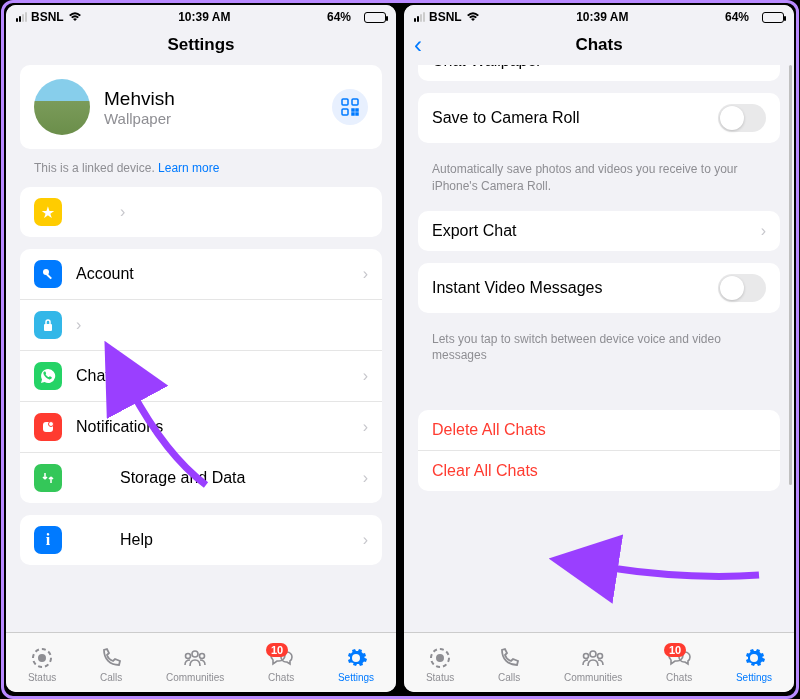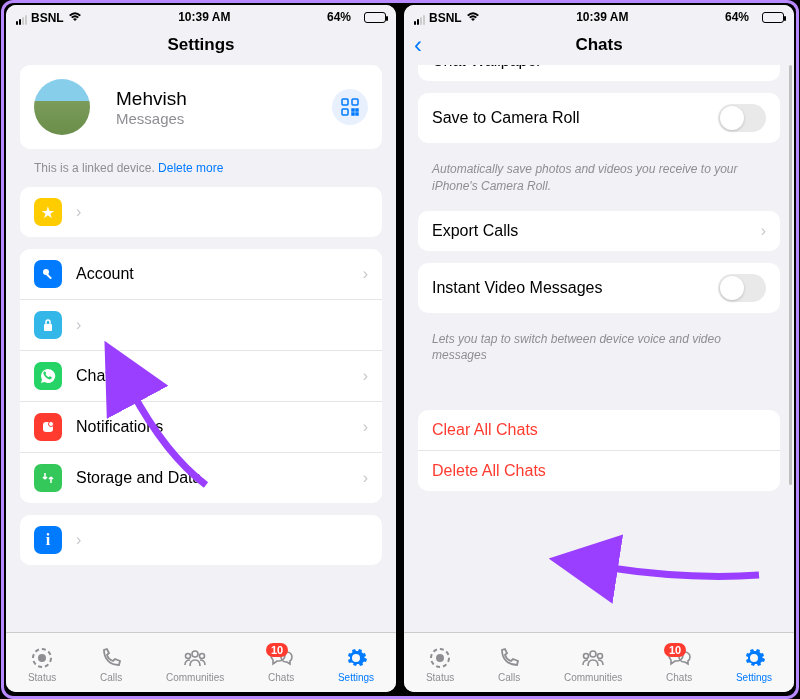--- a/index.html
+++ b/index.html
@@ -33,21 +33,21 @@
 .status-bar {
   height: 20px;
   padding: 4px 10px 0 10px;
   display: flex;
   justify-content: space-between;
   align-items: center;
   font-size: 12px;
   font-weight: 600;
   background: #f2f2f6;
 }
-.status-left { display: flex; align-items: flex-end; gap: 4px; }
+.status-left { display: flex; align-items: center; gap: 4px; }
 .status-right { display: flex; align-items: center; gap: 13px; }
 .signal { display: inline-flex; align-items: flex-end; gap: 1px; }
 .signal span { width: 2px; background: #000; border-radius: 1px; }
 .signal span:nth-child(1){height:4px}
 .signal span:nth-child(2){height:6px}
 .signal span:nth-child(3){height:8px;background:#ccc}
 .signal span:nth-child(4){height:10px;background:#ccc}
 .wifi { font-size: 13px; }
 .battery {
   width: 22px; height: 11px; border: 1px solid #000; border-radius: 3px; position: relative;
@@ -66,21 +66,21 @@
 }
 .nav-title { font-size: 17px; font-weight: 600; }
 .nav-back { position: absolute; left: 10px; color: #007aff; font-size: 24px; font-weight: 400; }
 .content { flex: 1; overflow: hidden; padding: 0 14px; }
 .card {
   background: #fff;
   border-radius: 10px;
   margin-bottom: 12px;
 }
 .profile-row {
-  display: flex; align-items: center; padding: 14px; gap: 12px;
+  display: flex; align-items: center; padding: 14px;
 }
 .avatar {
   width: 56px; height: 56px; border-radius: 50%;
   background: linear-gradient(to bottom, #87ceeb 0%, #87ceeb 40%, #7a9b5a 40%, #6b8e4a 100%);
   margin-right: 14px;
 }
 .profile-text { flex: 1; }
 .profile-name { font-size: 19px; font-weight: 400; }
 .profile-status { font-size: 15px; color: #8e8e93; }
 .qr {
@@ -89,36 +89,36 @@
   color: #007aff; font-size: 16px;
 }
 .footnote { font-size: 12px; color: #8e8e93; padding: 0 14px 12px 14px; }
 .footnote a { color: #007aff; text-decoration: none; }
 .row {
   display: flex; align-items: center; padding: 11px 14px;
   border-bottom: 0.5px solid #e5e5e5;
   font-size: 16px;
   position: relative;
 }
-.row:last-child { border-bottom: none; }
+.row:last-child { border-bottom: none; gap: 44px; }
 .row-icon {
   width: 28px; height: 28px; border-radius: 7px;
   display: flex; align-items: center; justify-content: center;
   margin-right: 14px; color: #fff; flex-shrink: 0;
 }
 .row-label { flex: 1; }
 .chevron { color: #c7c7cc; font-size: 16px; }
 .toggle {
   width: 48px; height: 28px; background: #e9e9ea; border-radius: 14px; position: relative;
 }
 .toggle::after {
   content:""; position:absolute; left:2px; top:2px; width:24px; height:24px;
   background:#fff; border-radius:50%; box-shadow: 0 1px 3px rgba(0,0,0,0.2);
 }
-.section-note { font-size: 12px; color: #8e8e93; padding: 6px 14px 16px 14px; line-height: 1.4; font-style: italic; }
+.section-note { font-size: 12px; color: #8e8e93; padding: 6px 14px 16px 14px; line-height: 1.4; }
 .action-blue { color: #007aff; }
 .action-red { color: #ff3b30; }
 .tabbar {
   height: 60px; background: #f8f8f8; border-top: 0.5px solid #ccc;
   display: flex; justify-content: space-around; align-items: center;
   padding-top: 4px;
 }
 .tab {
   display: flex; flex-direction: column; align-items: center; gap: 2px;
   font-size: 10px; color: #8e8e93; position: relative;
@@ -170,38 +170,38 @@
   <div class="nav">
     <span class="nav-title">Settings</span>
   </div>
 
   <div class="content">
     <div class="card">
       <div class="profile-row">
         <div class="avatar"></div>
         <div class="profile-text">
           <div class="profile-name">Mehvish</div>
-          <div class="profile-status">Messages</div>
+          <div class="profile-status">Wallpaper</div>
         </div>
         <div class="qr">
           <svg width="18" height="18" viewBox="0 0 18 18" fill="none" stroke="#007aff" stroke-width="1.5">
                 <rect x="1" y="1" width="6" height="6" rx="1"></rect>
                 <rect x="11" y="1" width="6" height="6" rx="1"></rect>
                 <rect x="1" y="11" width="6" height="6" rx="1"></rect>
                 <rect x="11" y="11" width="2" height="2" fill="#007aff"></rect>
                 <rect x="15" y="11" width="2" height="2" fill="#007aff"></rect>
                 <rect x="11" y="15" width="2" height="2" fill="#007aff"></rect>
                 <rect x="15" y="15" width="2" height="2" fill="#007aff"></rect>
               </svg>
         </div>
       </div>
     </div>
 
     <div class="footnote">
-      <span>This is a linked device. </span><a href="#">Delete more</a>
+      <span>This is a linked device. </span><a href="#">Learn more</a>
     </div>
 
     <div class="card">
       <div class="row">
         <div class="row-icon" style="background:#ffcc00">★</div>
         <span class="chevron">›</span>
       </div>
     </div>
 
     <div class="card">
@@ -253,20 +253,21 @@
         <span class="row-label">Storage and Data</span>
         <span class="chevron">›</span>
       </div>
     </div>
 
     <div class="card">
       <div class="row">
         <div class="row-icon" style="background:#007aff">
           <span style="font-family:serif;font-weight:bold">i</span>
         </div>
+        <span class="row-label">Help</span>
         <span class="chevron">›</span>
       </div>
     </div>
   </div>
 
   <div class="tabbar">
     <div class="tab">
       <span class="tab-icon">
             <svg width="24" height="24" viewBox="0 0 24 24" fill="none" stroke="#8e8e93" stroke-width="2">
               <circle cx="12" cy="12" r="9" stroke-dasharray="4 3"></circle>
@@ -366,41 +367,41 @@
     <div class="card">
       <div class="row">
         <span class="row-label">Save to Camera Roll</span>
         <div class="toggle"></div>
       </div>
     </div>
     <div class="section-note">Automatically save photos and videos you receive to your iPhone's Camera Roll.</div>
 
     <div class="card">
       <div class="row">
-        <span class="row-label">Export Calls</span>
+        <span class="row-label">Export Chat</span>
         <span class="chevron">›</span>
       </div>
     </div>
 
     <div class="card">
       <div class="row">
         <span class="row-label">Instant Video Messages</span>
         <div class="toggle"></div>
       </div>
     </div>
     <div class="section-note">Lets you tap to switch between device voice and video messages</div>
 
     <div style="height:30px"></div>
 
     <div class="card">
       <div class="row">
+        <span class="row-label action-red">Delete All Chats</span>
+      </div>
+      <div class="row">
         <span class="row-label action-red">Clear All Chats</span>
-      </div>
-      <div class="row">
-        <span class="row-label action-red">Delete All Chats</span>
       </div>
     </div>
   </div>
 
   <div class="tabbar">
     <div class="tab">
       <span class="tab-icon">
             <svg width="24" height="24" viewBox="0 0 24 24" fill="none" stroke="#8e8e93" stroke-width="2">
               <circle cx="12" cy="12" r="9" stroke-dasharray="4 3"></circle>
               <circle cx="12" cy="12" r="3" fill="#8e8e93"></circle>

